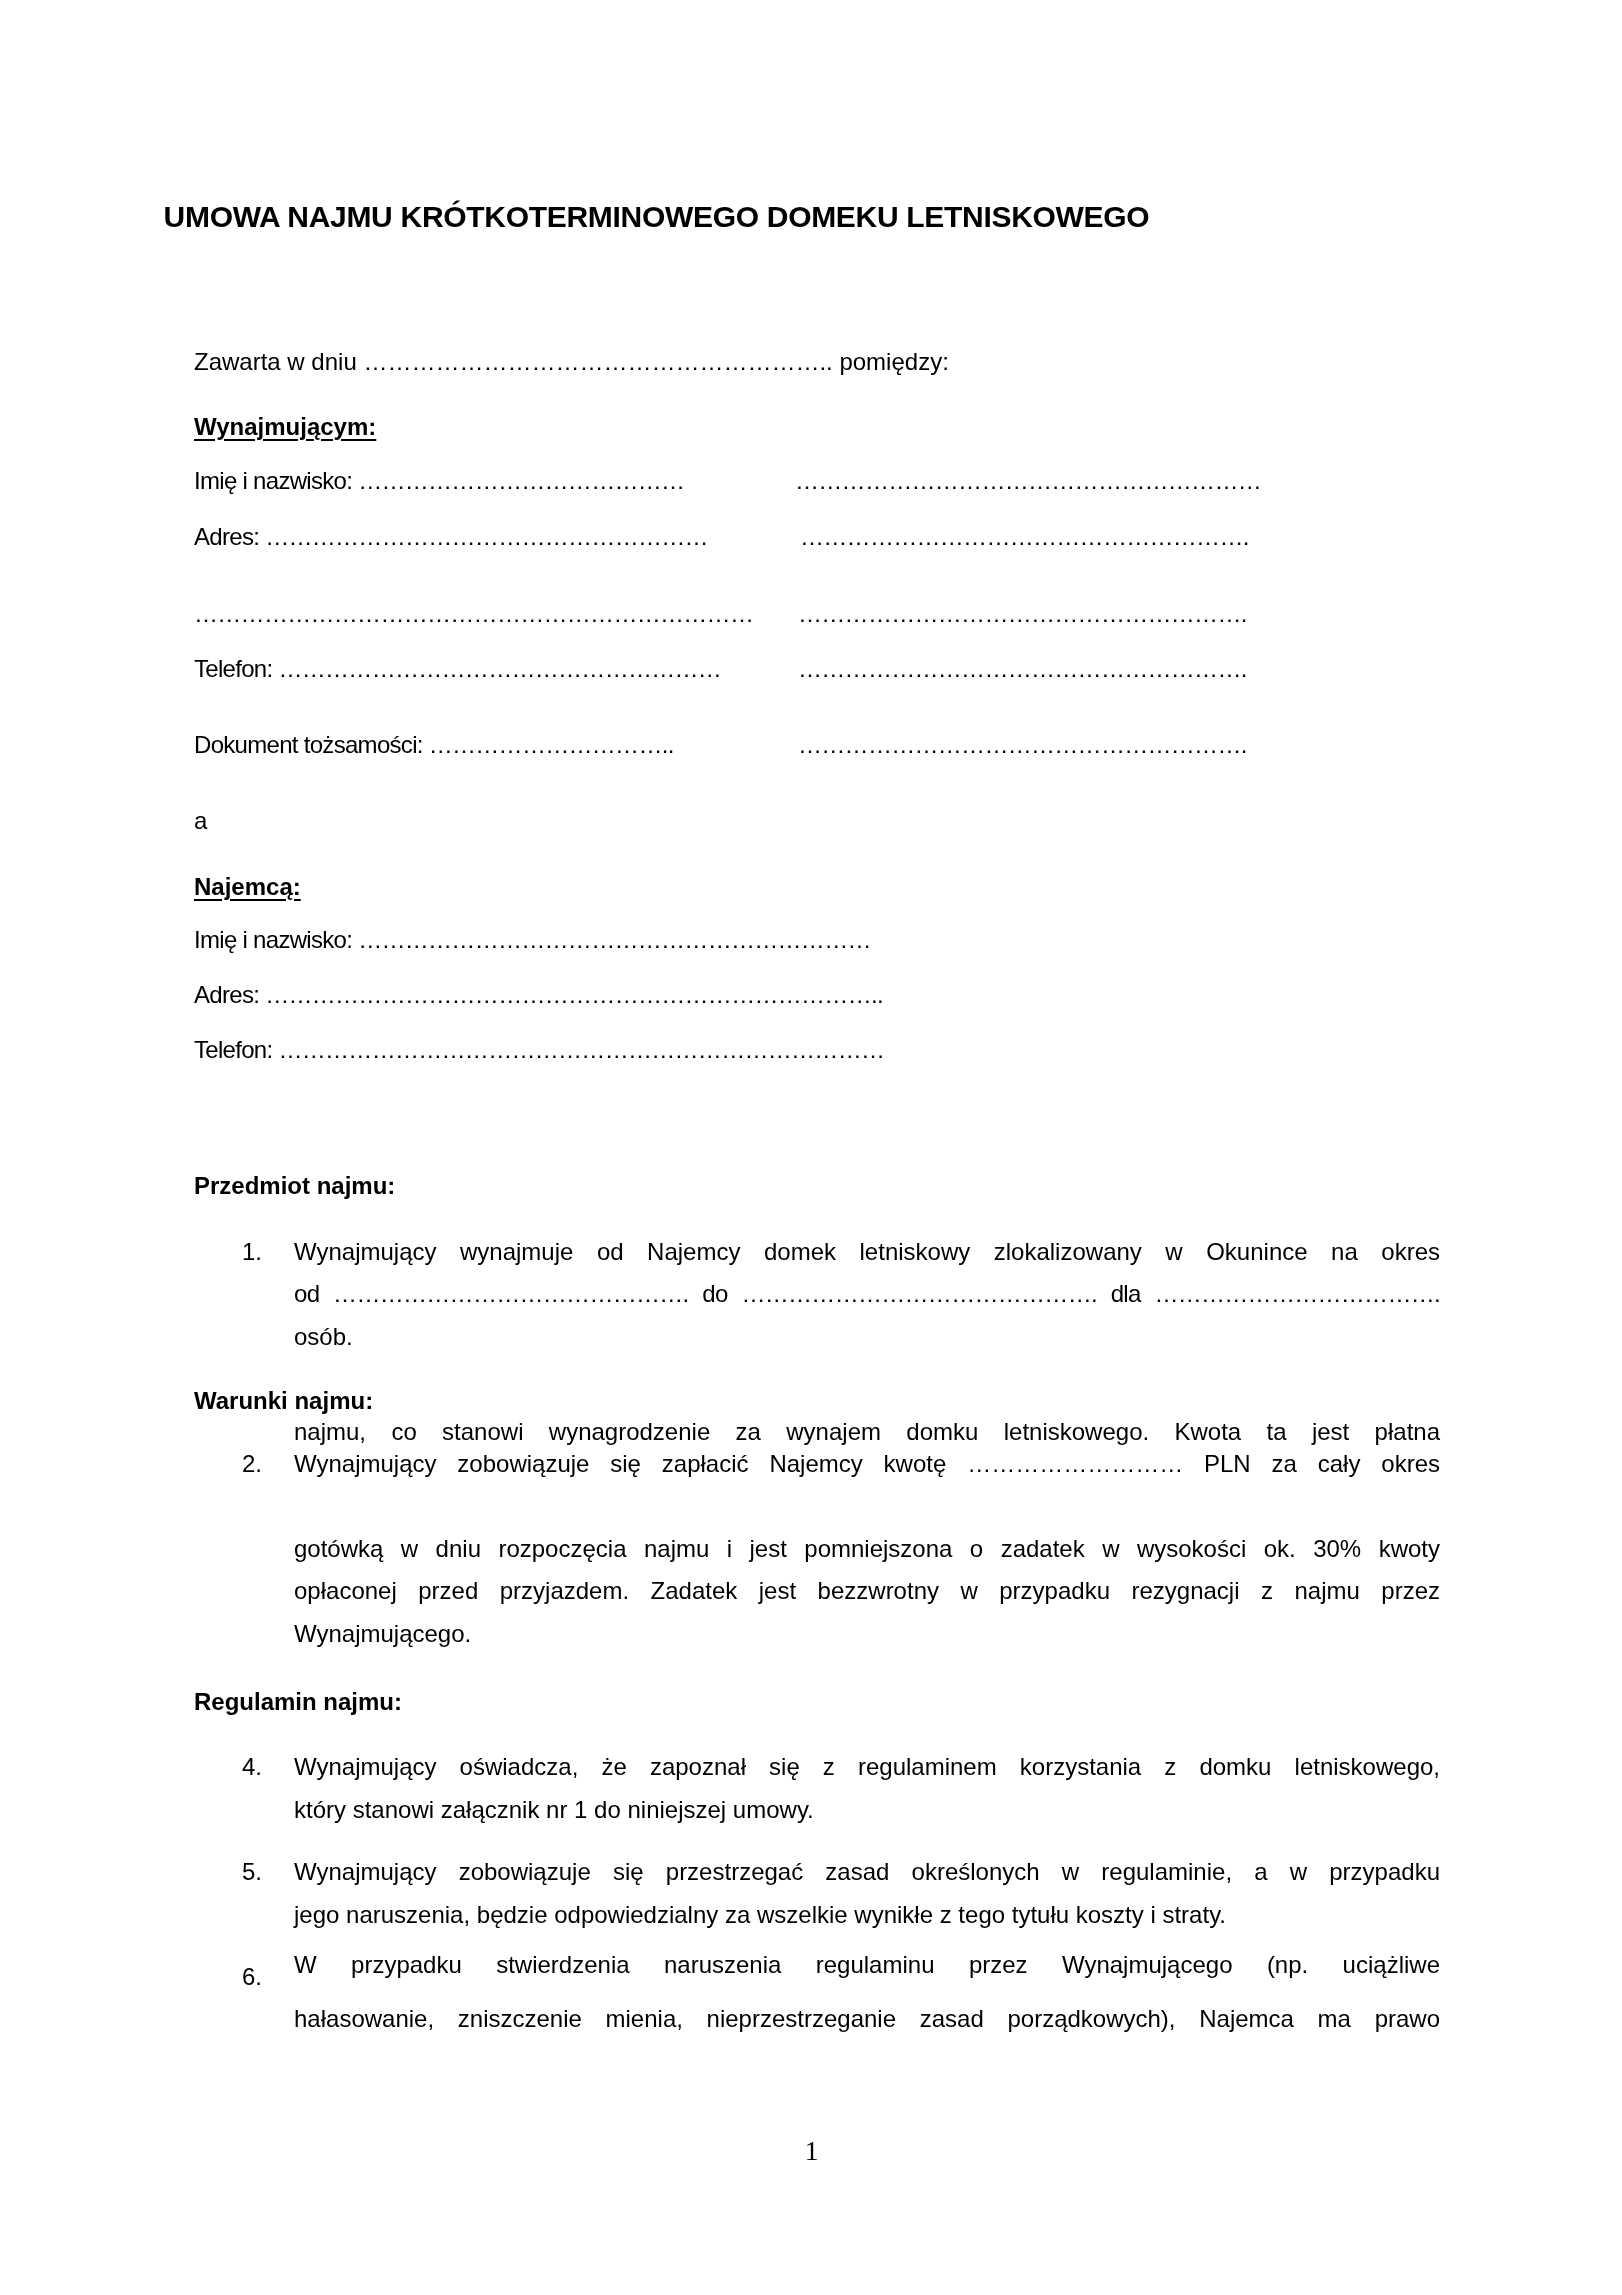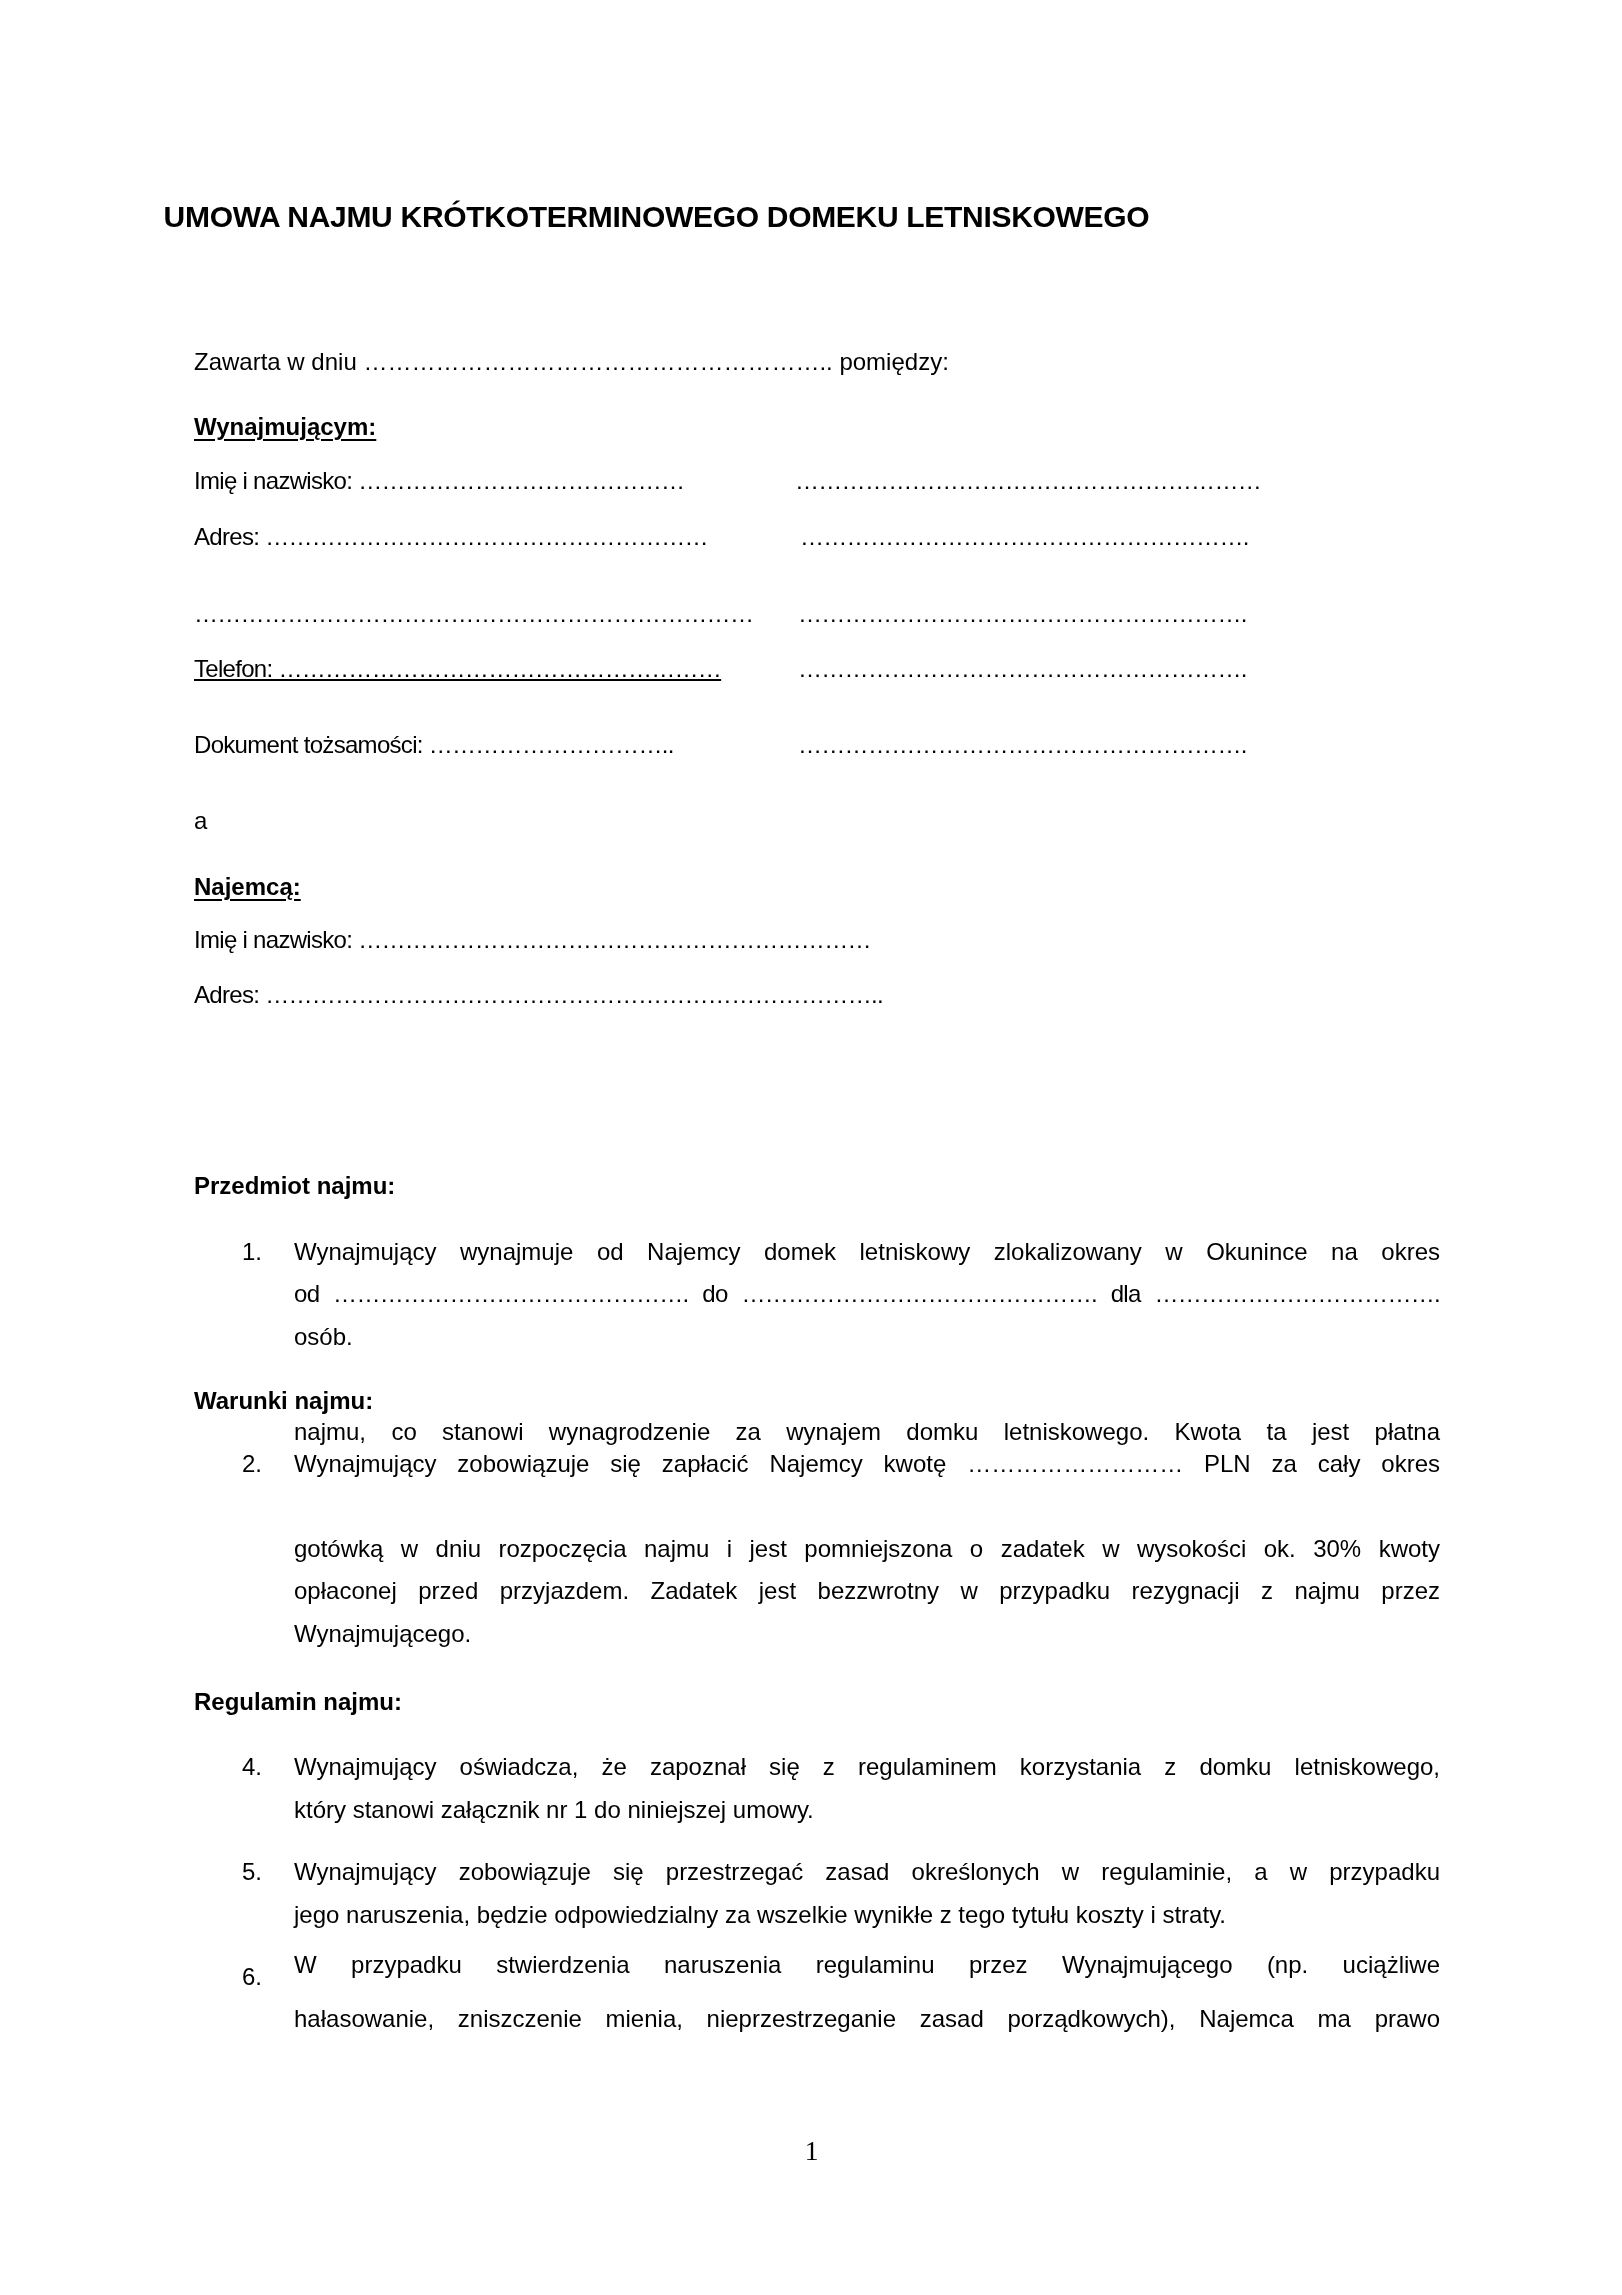--- a/index.html
+++ b/index.html
@@ -32,31 +32,32 @@
 
   <div class="ln dots" style="left:194px; top:466px;">Imię i nazwisko: ……………………………………</div>
   <div class="ln dots" style="left:795px; top:466px;">……………………………………………………</div>
 
   <div class="ln dots" style="left:194px; top:522px;">Adres: …………………………………………………</div>
   <div class="ln dots" style="left:800px; top:522px;">………………………………………………….</div>
 
   <div class="ln dots" style="left:194px; top:599px;">………………………………………………………………</div>
   <div class="ln dots" style="left:798px; top:599px;">………………………………………………….</div>
 
-  <div class="ln dots" style="left:194px; top:654px;text-decoration:underline;">Telefon: …………………………………………………</div>
+  <div class="ln dots" style="left:194px; top:654px;">Telefon: …………………………………………………</div>
   <div class="ln dots" style="left:798px; top:654px;">………………………………………………….</div>
 
   <div class="ln dots" style="left:194px; top:730px;">Dokument tożsamości: …………………………..</div>
   <div class="ln dots" style="left:798px; top:730px;">………………………………………………….</div>
 
   <div class="ln" style="left:194px; top:806px;">a</div>
 
   <div class="ln bold ul" style="left:194px; top:872px;">Najemcą:</div>
   <div class="ln dots" style="left:194px; top:980px;">Adres: ……………………………………………………………………..</div>
   <div class="ln dots" style="left:194px; top:925px;">Imię i nazwisko: …………………………………………………………</div>
+  <div class="ln dots" style="left:194px; top:1035px;">Telefon: ……………………………………………………………………</div>
 
   <div class="ln bold" style="left:194px; top:1171px;">Przedmiot najmu:</div>
   <div class="num" style="left:242px; top:1237px;">1.</div>
   <div class="just" style="top: 1237px; white-space: normal;">Wynajmujący wynajmuje od Najemcy domek letniskowy zlokalizowany w Okunince na okres</div>
   <div class="just dots" style="top: 1279px; white-space: normal;">od ………………………………………. do ………………………………………. dla ……………………………….</div>
   <div class="just justlast" style="top: 1322px; white-space: normal;">osób.</div>
 
   <div class="ln bold" style="left:194px; top:1386px;">Warunki najmu:</div>
   <div class="num" style="left:242px; top:1449px;">2.</div>
   <div class="just" style="top: 1449px; white-space: normal;">Wynajmujący zobowiązuje się zapłacić Najemcy kwotę ……………………… PLN za cały okres</div>

